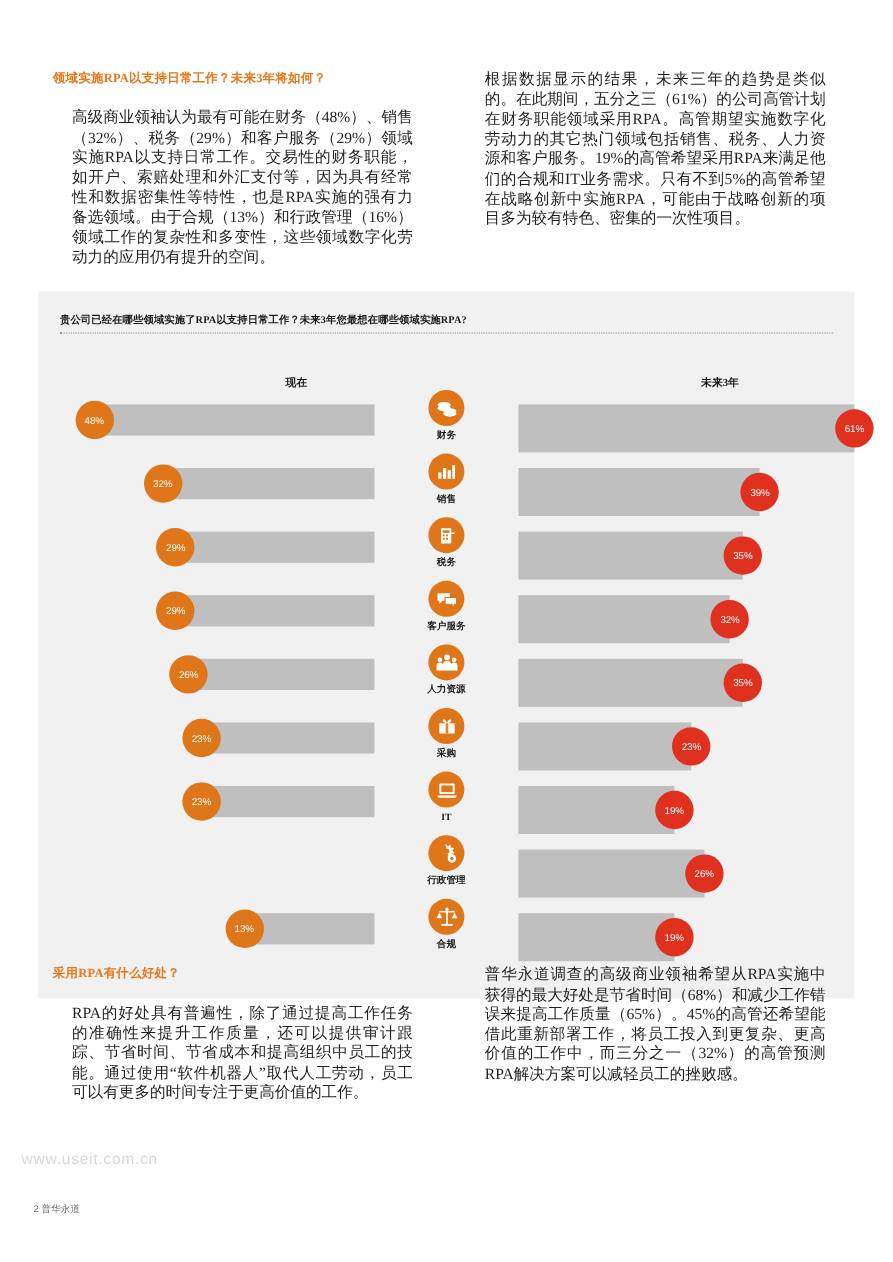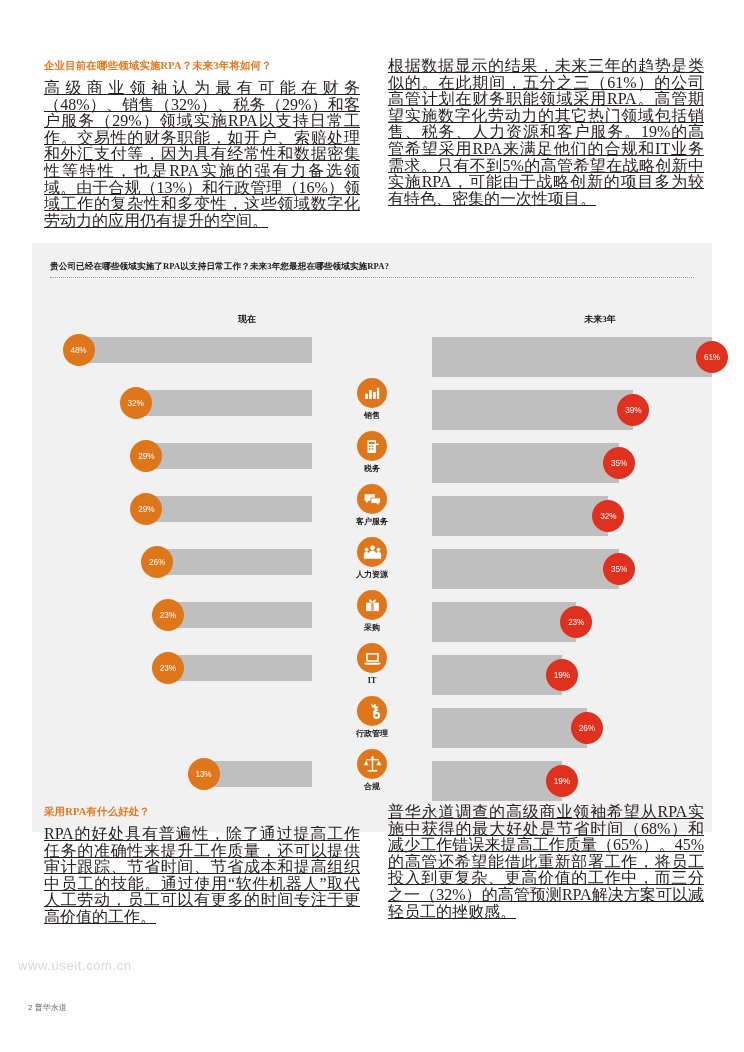--- a/index.html
+++ b/index.html
@@ -28,26 +28,25 @@
 
   .sec-head {
     color: #E8761A;
     font-weight: bold;
     font-size: 10.4px;
     line-height: 16px;
     margin: 0 0 6px 0;
     letter-spacing: .2px;
   }
   .body-text {
-    font-size: 16px;
+    font-size: 13px;
     line-height: 16.6px;
     text-align: justify;
-    margin: 0;
+    margin: 16px;
     color: #231f20;
-    text-decoration: underline;
   }
   .col-right .body-text { margin-top: 0px; }
 
   
   .chart-panel {
     position: absolute;
     left: 32px; top: 243px;
     width: 680px; height: 589px;
     background: #f1f1f1;
   }
@@ -183,21 +182,21 @@
     letter-spacing: .6px;
   }
 </style>
 </head>
 <body>
 
 <div class="page">
 
   <div class="top-cols">
     <div class="col col-left">
-      <h2 class="sec-head">企业目前在哪些领域实施RPA？未来3年将如何？</h2>
+      <h2 class="sec-head">领域实施RPA以支持日常工作？未来3年将如何？</h2>
       <p class="body-text">高级商业领袖认为最有可能在财务（48%）、销售（32%）、税务（29%）和客户服务（29%）领域实施RPA以支持日常工作。交易性的财务职能，如开户、索赔处理和外汇支付等，因为具有经常性和数据密集性等特性，也是RPA实施的强有力备选领域。由于合规（13%）和行政管理（16%）领域工作的复杂性和多变性，这些领域数字化劳动力的应用仍有提升的空间。</p>
     </div>
     <div class="col col-right">
       <p class="body-text">根据数据显示的结果，未来三年的趋势是类似的。在此期间，五分之三（61%）的公司高管计划在财务职能领域采用RPA。高管期望实施数字化劳动力的其它热门领域包括销售、税务、人力资源和客户服务。19%的高管希望采用RPA来满足他们的合规和IT业务需求。只有不到5%的高管希望在战略创新中实施RPA，可能由于战略创新的项目多为较有特色、密集的一次性项目。</p>
     </div>
   </div>
 
   <div class="chart-panel">
 
     <div class="chart-title-wrap">
@@ -207,20 +206,31 @@
 
     <div class="col-head left">现在</div>
     <div class="col-head right">未来3年</div>
 
     <div class="rows" id="chart-rows">
         <div class="row">
       <div class="bar-left-zone">
         <div class="bar-left" style="width:233.5px">
           <div class="bubble orange">48%</div>
         </div>
+      </div>
+      <div class="icon-cell">
+        <div class="icon-circle">
+              <svg width="19" height="19" viewBox="0 0 24 24">
+                <ellipse cx="9" cy="8" rx="7" ry="3" fill="#ffffff"></ellipse>
+                <ellipse cx="9" cy="11.5" rx="7" ry="3" fill="#ffffff"></ellipse>
+                <ellipse cx="15" cy="14.5" rx="7" ry="3" fill="#ffffff"></ellipse>
+                <ellipse cx="15" cy="17.5" rx="7" ry="3" fill="#ffffff"></ellipse>
+              </svg>
+            </div>
+        <div class="icon-label">财务</div>
       </div>
       <div class="bar-right-zone">
         <div class="bar-right" style="width:280.0px">
           <div class="bubble red">61%</div>
         </div>
       </div>
         </div>
         <div class="row">
       <div class="bar-left-zone">
         <div class="bar-left" style="width:176.4px">

